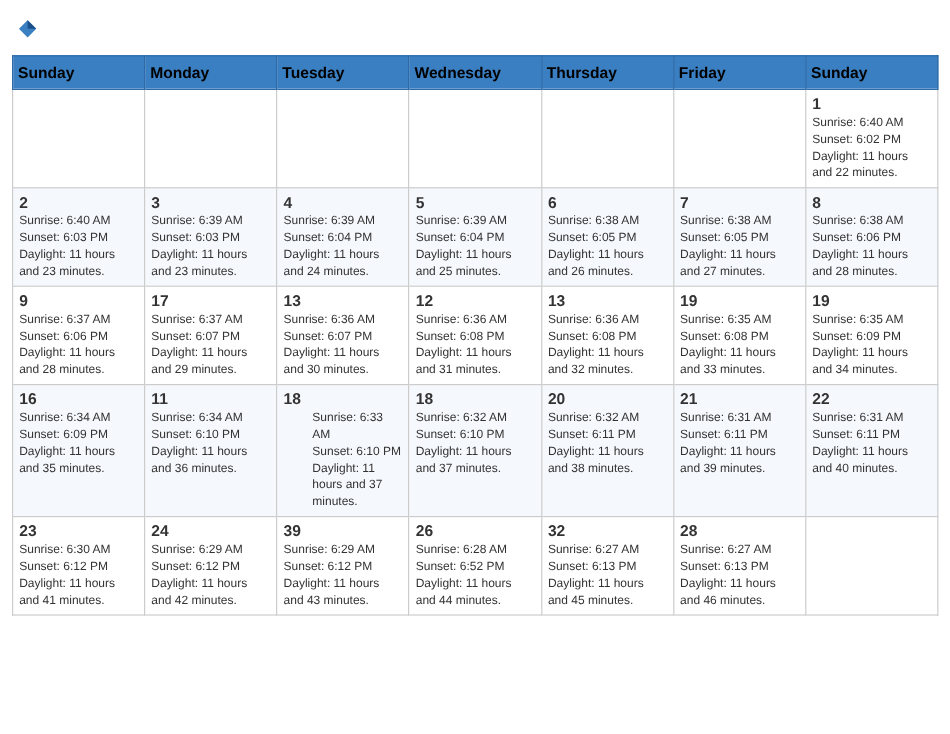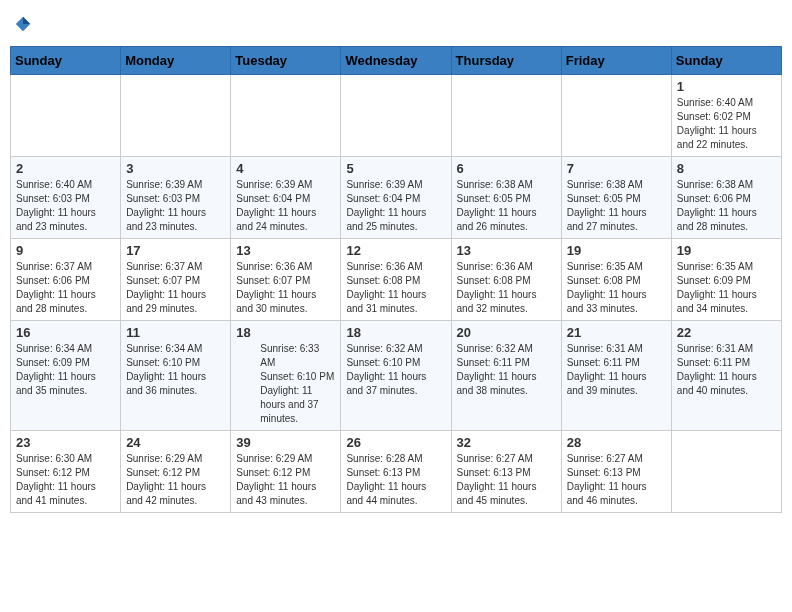--- a/index.html
+++ b/index.html
@@ -291,21 +291,21 @@
           </td>
           <td>
             <span class="day-number">39</span>
             <div class="day-info" style="white-space: pre-wrap;">Sunrise: 6:29 AM
 Sunset: 6:12 PM
 Daylight: 11 hours and 43 minutes.</div>
           </td>
           <td>
             <span class="day-number">26</span>
             <div class="day-info" style="white-space: pre-wrap;">Sunrise: 6:28 AM
-Sunset: 6:13 PM
+Sunset: 6:52 PM
 Daylight: 11 hours and 44 minutes.</div>
           </td>
           <td>
             <span class="day-number">32</span>
             <div class="day-info" style="white-space: pre-wrap;">Sunrise: 6:27 AM
 Sunset: 6:13 PM
 Daylight: 11 hours and 45 minutes.</div>
           </td>
           <td>
             <span class="day-number">28</span>

